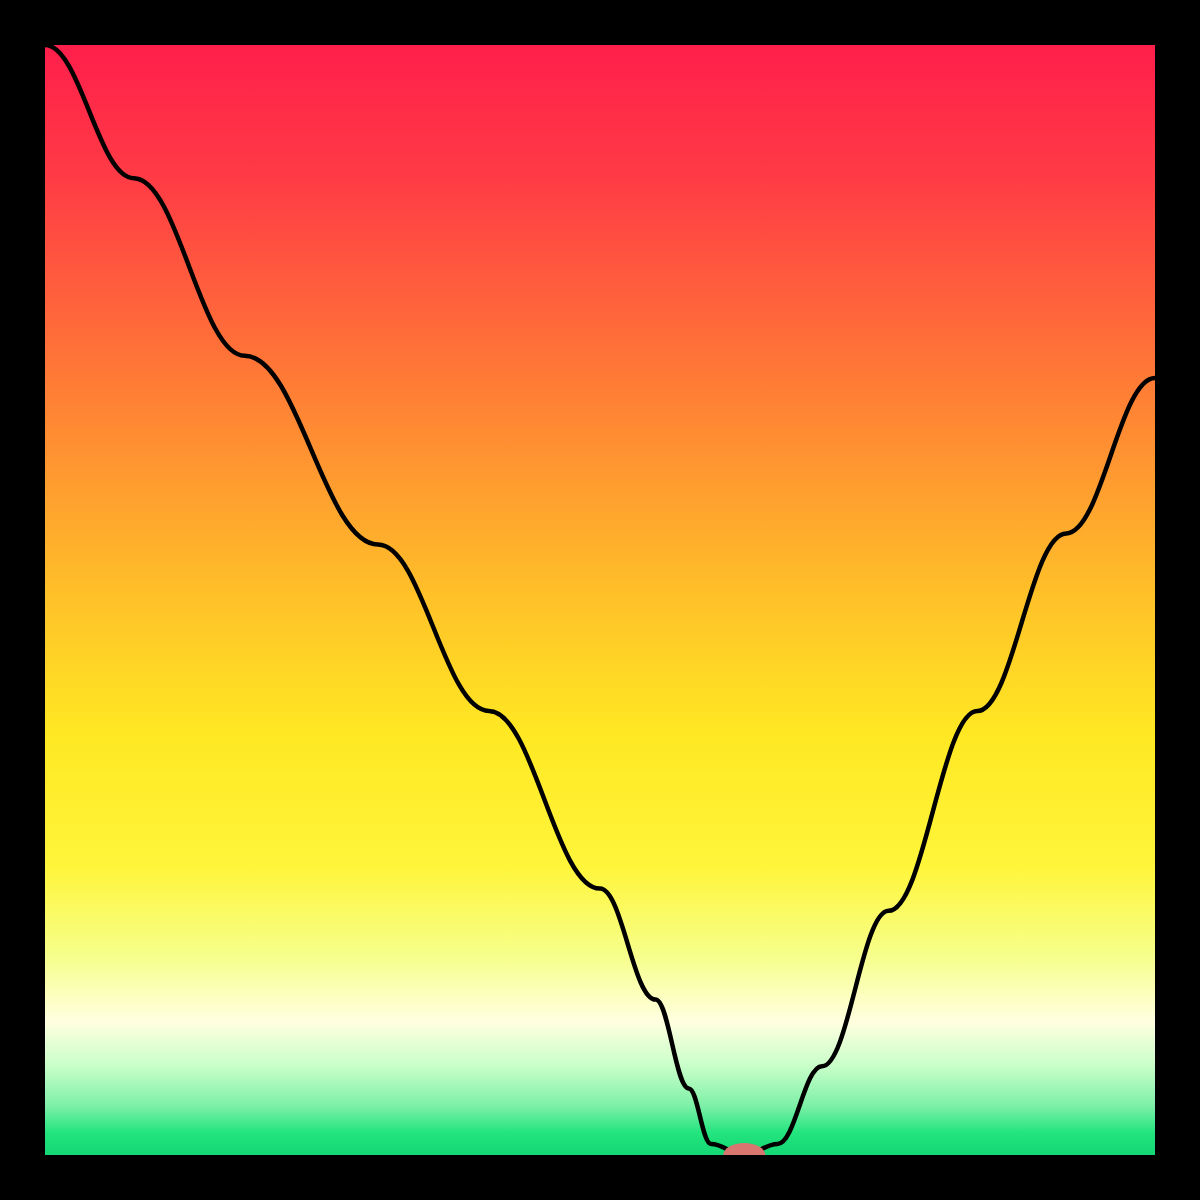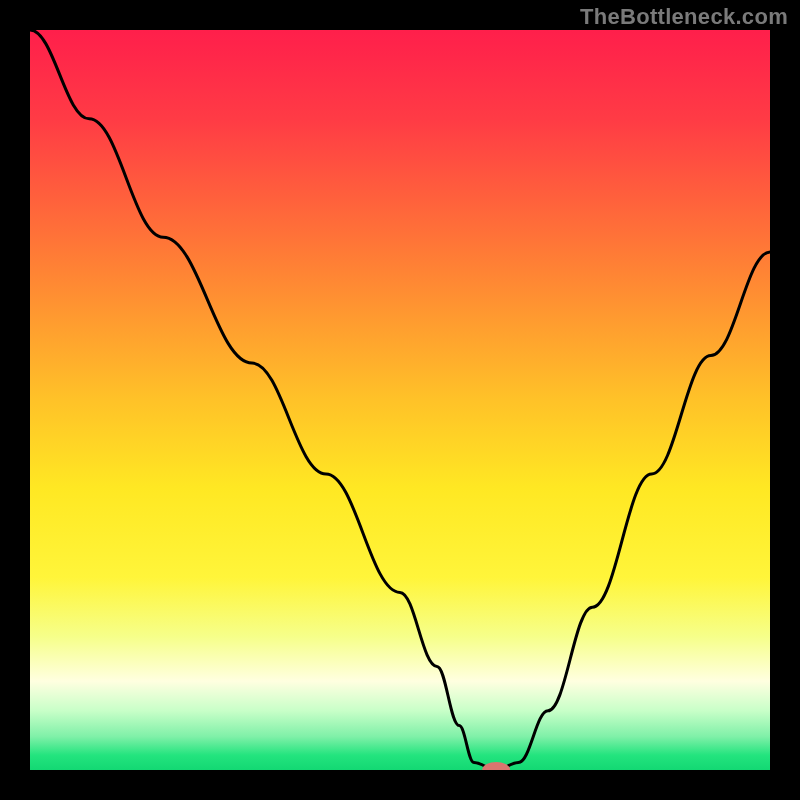--- a/index.html
+++ b/index.html
@@ -38,21 +38,20 @@
   }
   svg {
     display: block;
   }
 </style>
 </head>
 <body>
 
 <div class="frame">
 
-  <div class="watermark">TheBottleneck.com</div>
 
   <div class="plot-area">
     <svg id="chart-svg" width="740" height="740" viewBox="0 0 740 740">
       <defs>
         <linearGradient id="bg-grad" x1="0" y1="0" x2="0" y2="1">
             <stop offset="0%" stop-color="#ff1f4b"></stop>
             <stop offset="12%" stop-color="#ff3b45"></stop>
             <stop offset="30%" stop-color="#ff7a36"></stop>
             <stop offset="50%" stop-color="#ffc228"></stop>
             <stop offset="62%" stop-color="#ffe823"></stop>

